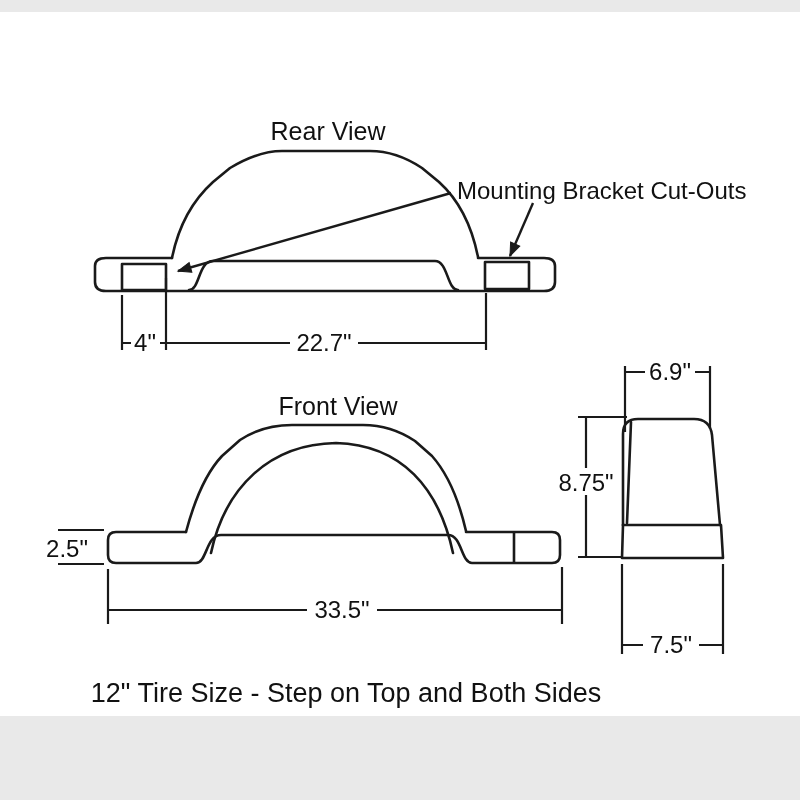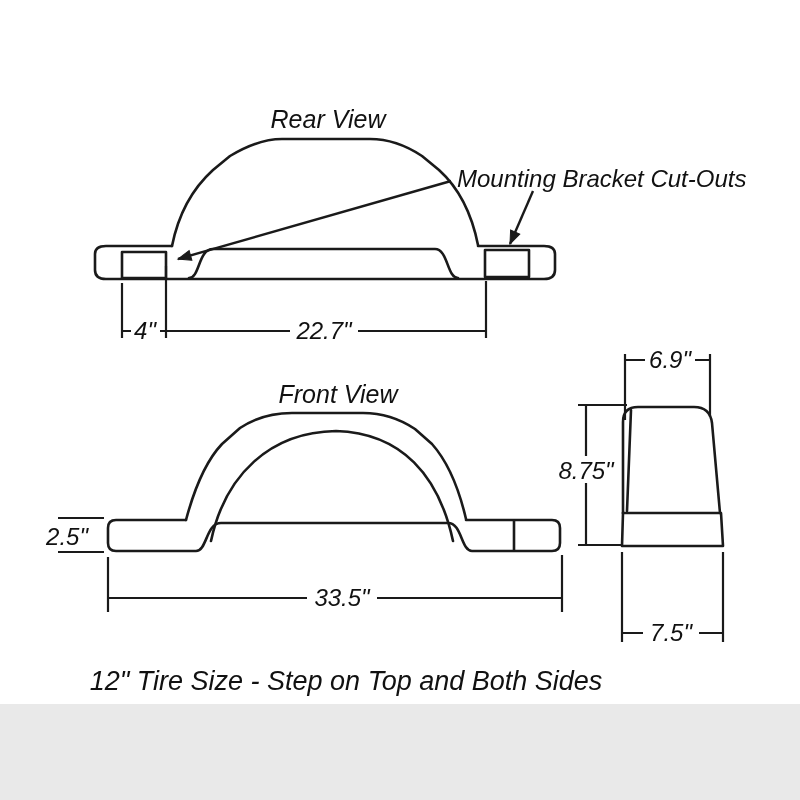--- a/index.html
+++ b/index.html
@@ -3,23 +3,22 @@
 <meta charset="utf-8">
 <style>
   :root{
     --bg:#ffffff;
     --line:#1a1a1a;
     --txt:#111111;
   }
   html,body{margin:0;padding:0;background:#e9e9e9;}
   .page{
     width:800px;height:704px;background:var(--bg);
-    position:relative;margin:0 auto;overflow:hidden;
+    position:relative;margin:12px auto;overflow:hidden;
     font-family:"Liberation Sans", sans-serif;
-    font-style:italic;
   }
   svg{display:block;}
   .shape{stroke:var(--line);stroke-width:2.6;fill:none;stroke-linecap:round;stroke-linejoin:round;}
   .dim{stroke:var(--line);stroke-width:2.2;fill:none;stroke-linecap:butt;}
   .leader{stroke:var(--line);stroke-width:2.4;fill:none;}
   .mask{fill:var(--bg);stroke:none;}
   text{fill:var(--txt);font-family:"Liberation Sans", sans-serif;}
   .title-txt{font-size:25px;}
   .dim-txt{font-size:24px;}
   .label-txt{font-size:24px;}

